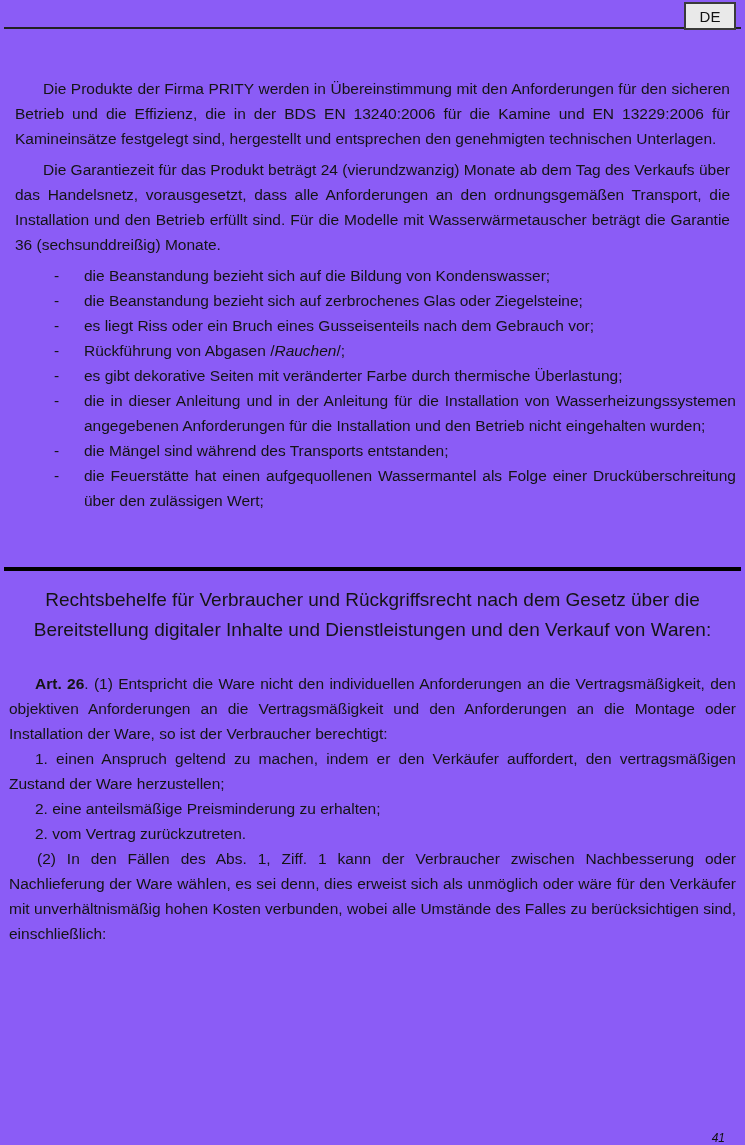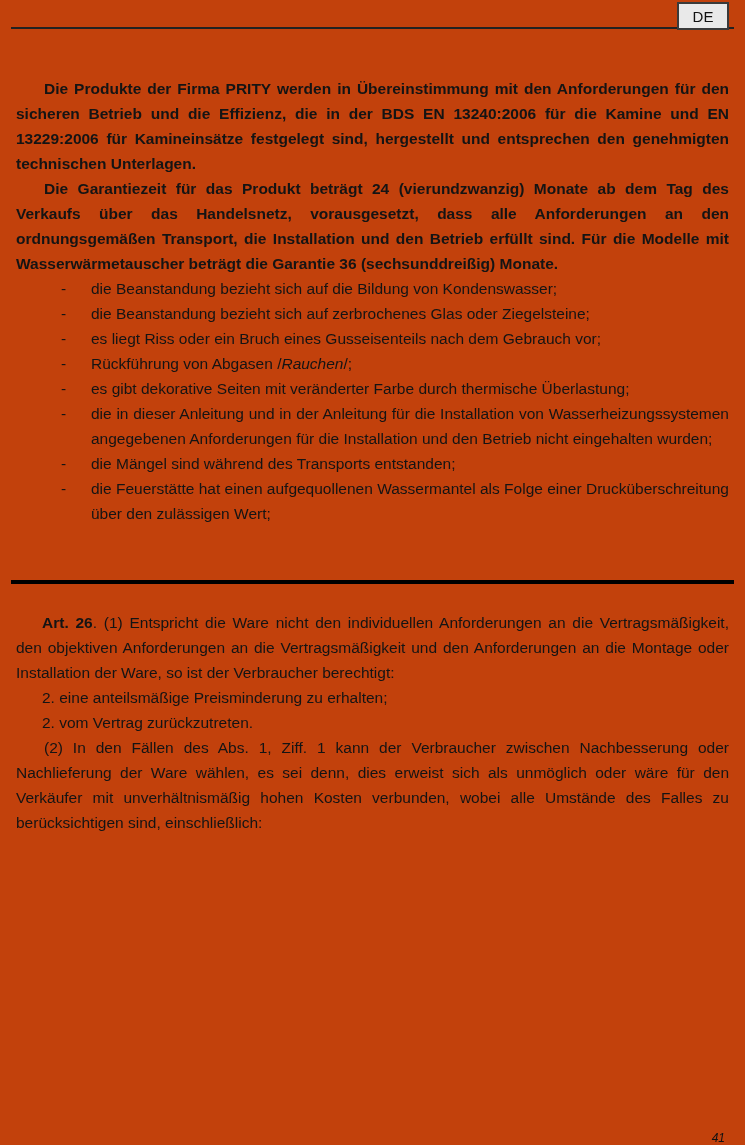--- a/index.html
+++ b/index.html
@@ -1,22 +1,22 @@
 <!DOCTYPE html>
 <html lang="de"><head>
 <meta charset="utf-8">
 <style>
   html, body { margin: 0; padding: 0; background: #ffffff; }
   .page {
     width: 745px;
     height: 1145px;
     box-sizing: border-box;
-    padding: 0 16px;
+    padding: 0 9px;
     position: relative;
-    background: #c2410c;
+    background: #8b5cf6;
     font-family: "Liberation Sans", sans-serif;
     color: #141414;
     overflow: hidden;
   }
   .top-strip { height: 40px; position: relative; }
   .top-rule {
     position: absolute;
     top: 27px; left: -5px; right: -5px;
     height: 2px;
     background: #222222;
@@ -42,21 +42,21 @@
     font-weight: 700;
     letter-spacing: 0.5px;
     color: #0a0a0a;
   }
   .body-text {
     margin-top: 36px;
     font-size: 15.5px;
     line-height: 25px;
     text-align: justify;
   }
-  .body-text p { margin: 0; font-weight: bold; }
+  .body-text p { margin: 6px; }
   .indent { text-indent: 28px; }
   .bullet { display: flex; margin-left: 45px; }
   .bullet .dash { width: 30px; flex-shrink: 0; }
   .bullet .btext { flex: 1; text-align: justify; }
   .divider {
     margin: 54px -5px 0 -5px;
     height: 4px;
     background: #000000;
   }
   .subheading {
@@ -127,23 +127,25 @@
       <span class="btext">die Mängel sind während des Transports entstanden;</span>
     </div>
     <div class="bullet">
       <span class="dash">-</span>
       <span class="btext">die Feuerstätte hat einen aufgequollenen Wassermantel als Folge einer Drucküberschreitung über den zulässigen Wert;</span>
     </div>
   </div>
 
   <div class="divider"></div>
 
+  <div class="subheading">Rechtsbehelfe für Verbraucher und Rückgriffsrecht nach dem Gesetz über die Bereitstellung digitaler Inhalte und Dienstleistungen und den Verkauf von Waren:</div>
 
   <div class="body-text2">
     <p><span class="indent" style="display:inline-block; width:26px;"></span><b>Art. 26</b><span>. (1) Entspricht die Ware nicht den individuellen Anforderungen an die Vertragsmäßigkeit, den objektiven Anforderungen an die Vertragsmäßigkeit und den Anforderungen an die Montage oder Installation der Ware, so ist der Verbraucher berechtigt:</span></p>
+    <p class="num-item">1. einen Anspruch geltend zu machen, indem er den Verkäufer auffordert, den vertragsmäßigen Zustand der Ware herzustellen;</p>
     <p class="num-item">2. eine anteilsmäßige Preisminderung zu erhalten;</p>
     <p class="num-item">2. vom Vertrag zurückzutreten.</p>
     <p class="indent">(2) In den Fällen des Abs. 1, Ziff. 1 kann der Verbraucher zwischen Nachbesserung oder Nachlieferung der Ware wählen, es sei denn, dies erweist sich als unmöglich oder wäre für den Verkäufer mit unverhältnismäßig hohen Kosten verbunden, wobei alle Umstände des Falles zu berücksichtigen sind, einschließlich:</p>
   </div>
 
   <div class="page-number">41</div>
 
 </div>
 
 </body></html>

